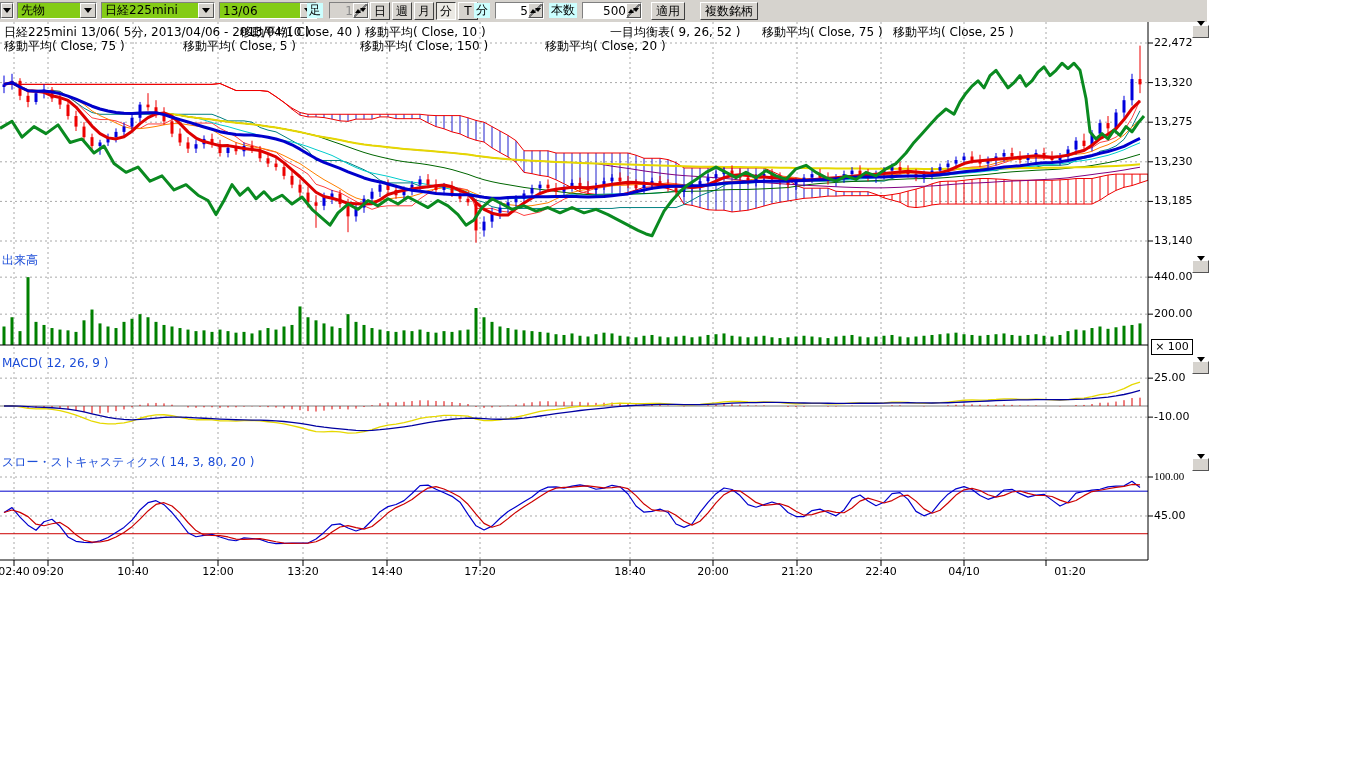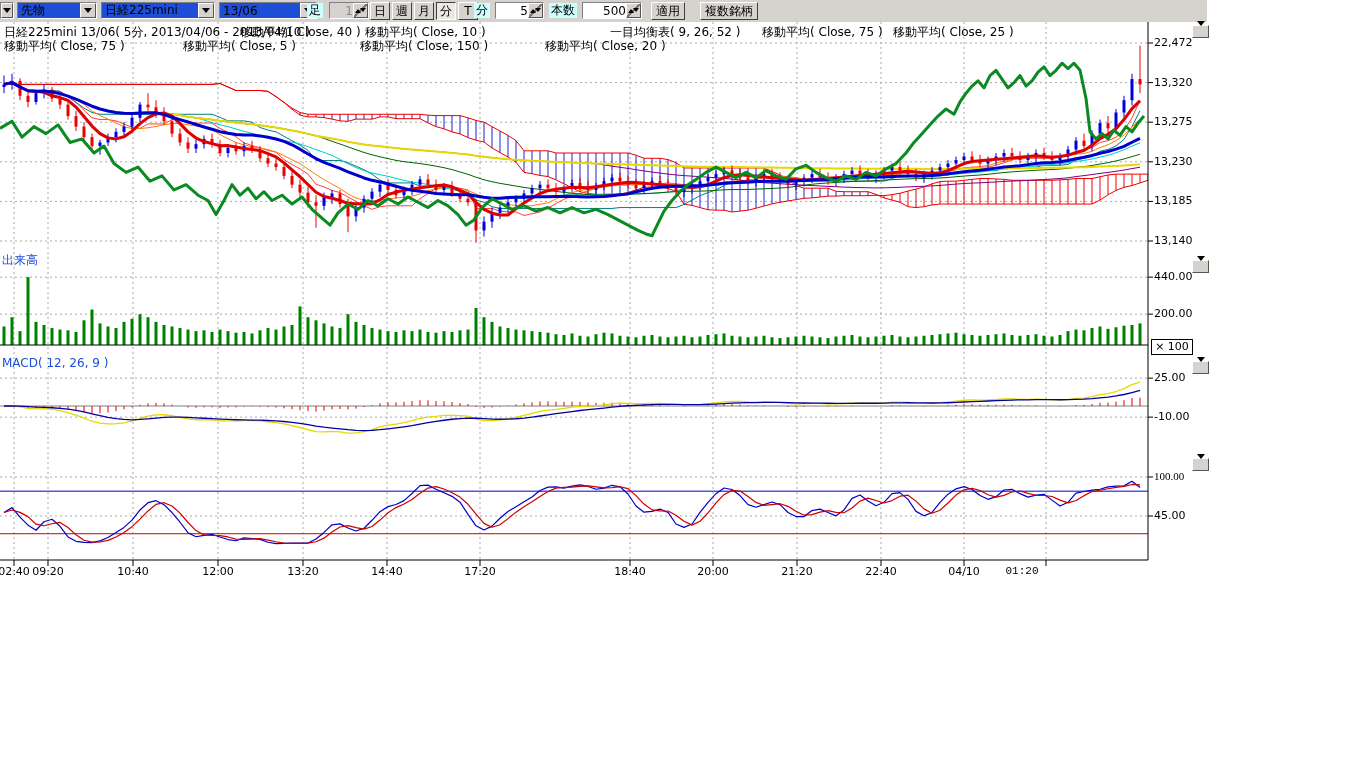--- a/index.html
+++ b/index.html
@@ -1,20 +1,20 @@
 <!DOCTYPE html>
 <html><head>
 <meta charset="utf-8">
 <style>
   html,body{margin:0;padding:0;background:#fff;width:1366px;height:768px;overflow:hidden;
     font-family:"DejaVu Sans","Liberation Sans",sans-serif;}
   #stage{position:relative;width:1366px;height:768px;background:#fff;}
   
   .toolbar{position:absolute;left:0;top:0;width:1207px;height:22px;background:#d6d3ce;}
-  .combo{position:absolute;top:2px;height:17px;background:#1d4ed8;border:1px solid;
+  .combo{position:absolute;top:2px;height:17px;background:#84cc16;border:1px solid;
     border-color:#808080 #fff #fff #808080;box-sizing:border-box;display:flex;align-items:center;}
   .combo-val{flex:1;font-size:12px;padding-left:3px;white-space:nowrap;overflow:hidden;}
   .combo-btn{width:14px;align-self:stretch;background:#d6d3ce;border:1px solid;
     border-color:#fff #555 #555 #fff;display:flex;align-items:center;justify-content:center;}
   .tri{width:0;height:0;border:4px solid transparent;border-top:5px solid #000;margin-top:4px;}
   .cyan-label{position:absolute;top:3px;height:15px;line-height:15px;background:#ccffff;
     font-size:12px;padding:0 2px;color:#000;}
   .spin{position:absolute;top:2px;height:17px;background:#fff;border:1px solid;
     border-color:#808080 #fff #fff #808080;box-sizing:border-box;}
   .spin-val{position:absolute;right:15px;top:1px;font-size:12px;line-height:14px;}
@@ -924,25 +924,26 @@
       <div class="tlab" style="left: 133px; text-align: center;">10:40</div>
       <div class="tlab" style="left: 218px;">12:00</div>
       <div class="tlab" style="left: 303px;">13:20</div>
       <div class="tlab" style="left: 387px;">14:40</div>
       <div class="tlab" style="left: 480px;">17:20</div>
       <div class="tlab" style="left: 630px;">18:40</div>
       <div class="tlab" style="left: 713px;">20:00</div>
       <div class="tlab" style="left: 797px;">21:20</div>
       <div class="tlab" style="left: 881px;">22:40</div>
       <div class="tlab" style="left: 964px;">04/10</div>
-      <div class="tlab" style="left: 1022px; font-family: Liberation Mono, monospace;">01:20</div>
+      <div class="tlab" style="left: 1070px;">01:20</div>
     </div>
 
 <div class="panel-title" style="left:2px;top:252px">出来高</div>
 <div class="panel-title" style="left:2px;top:356px">MACD( 12, 26, 9 )</div>
+<div class="panel-title" style="left:2px;top:454px">スロー・ストキャスティクス( 14, 3, 80, 20 )</div>
 <div id="mult-box">× 100</div>
 
 <button class="panel-dd" style="top:25px"><span class="tri"></span></button>
 <button class="panel-dd" style="top:260px"><span class="tri"></span></button>
 <button class="panel-dd" style="top:361px"><span class="tri"></span></button>
 <button class="panel-dd" style="top:458px"><span class="tri"></span></button>
 
 </div>
 
 </body></html>

